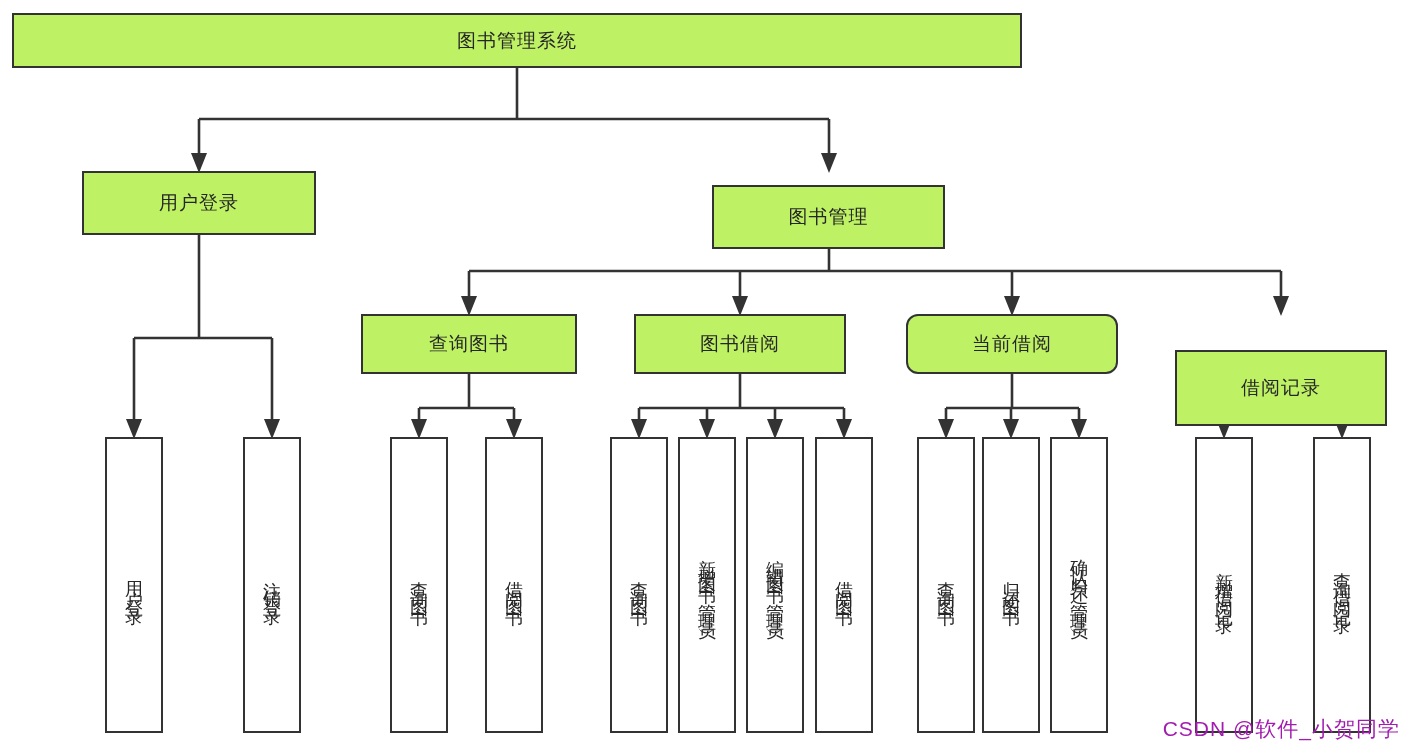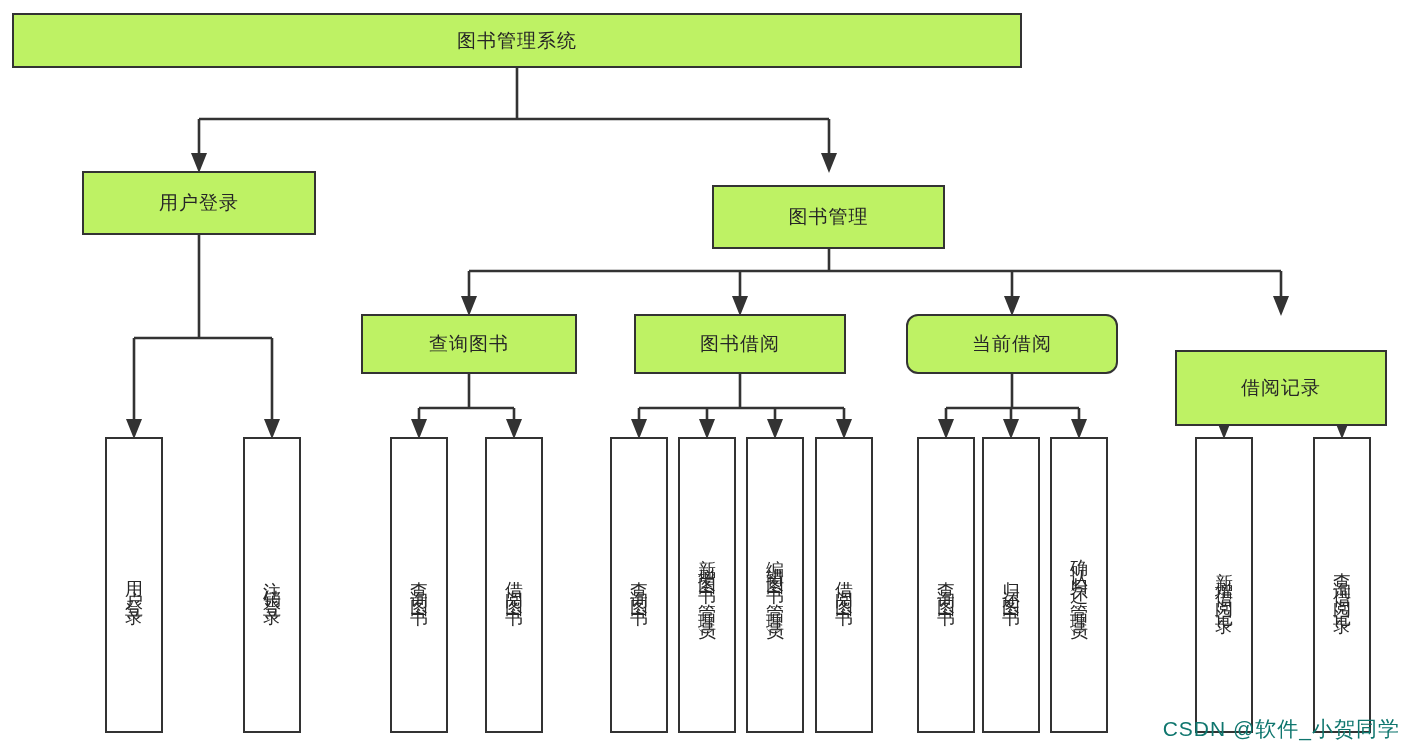--- a/index.html
+++ b/index.html
@@ -49,21 +49,21 @@
     line-height: 1;
     letter-spacing: 9px;
     white-space: nowrap;
     color: #262626;
   }
   .watermark {
     position: absolute;
     right: 5px;
     bottom: 4px;
     font-size: 21px;
-    color: #0f766e;
+    color: #a21caf;
     letter-spacing: 1px;
     white-space: nowrap;
   }
 </style>
 </head>
 <body>
 
 <div class="canvas">
 
   <svg class="connectors" viewBox="0 0 1405 747" xmlns="http://www.w3.org/2000/svg">

